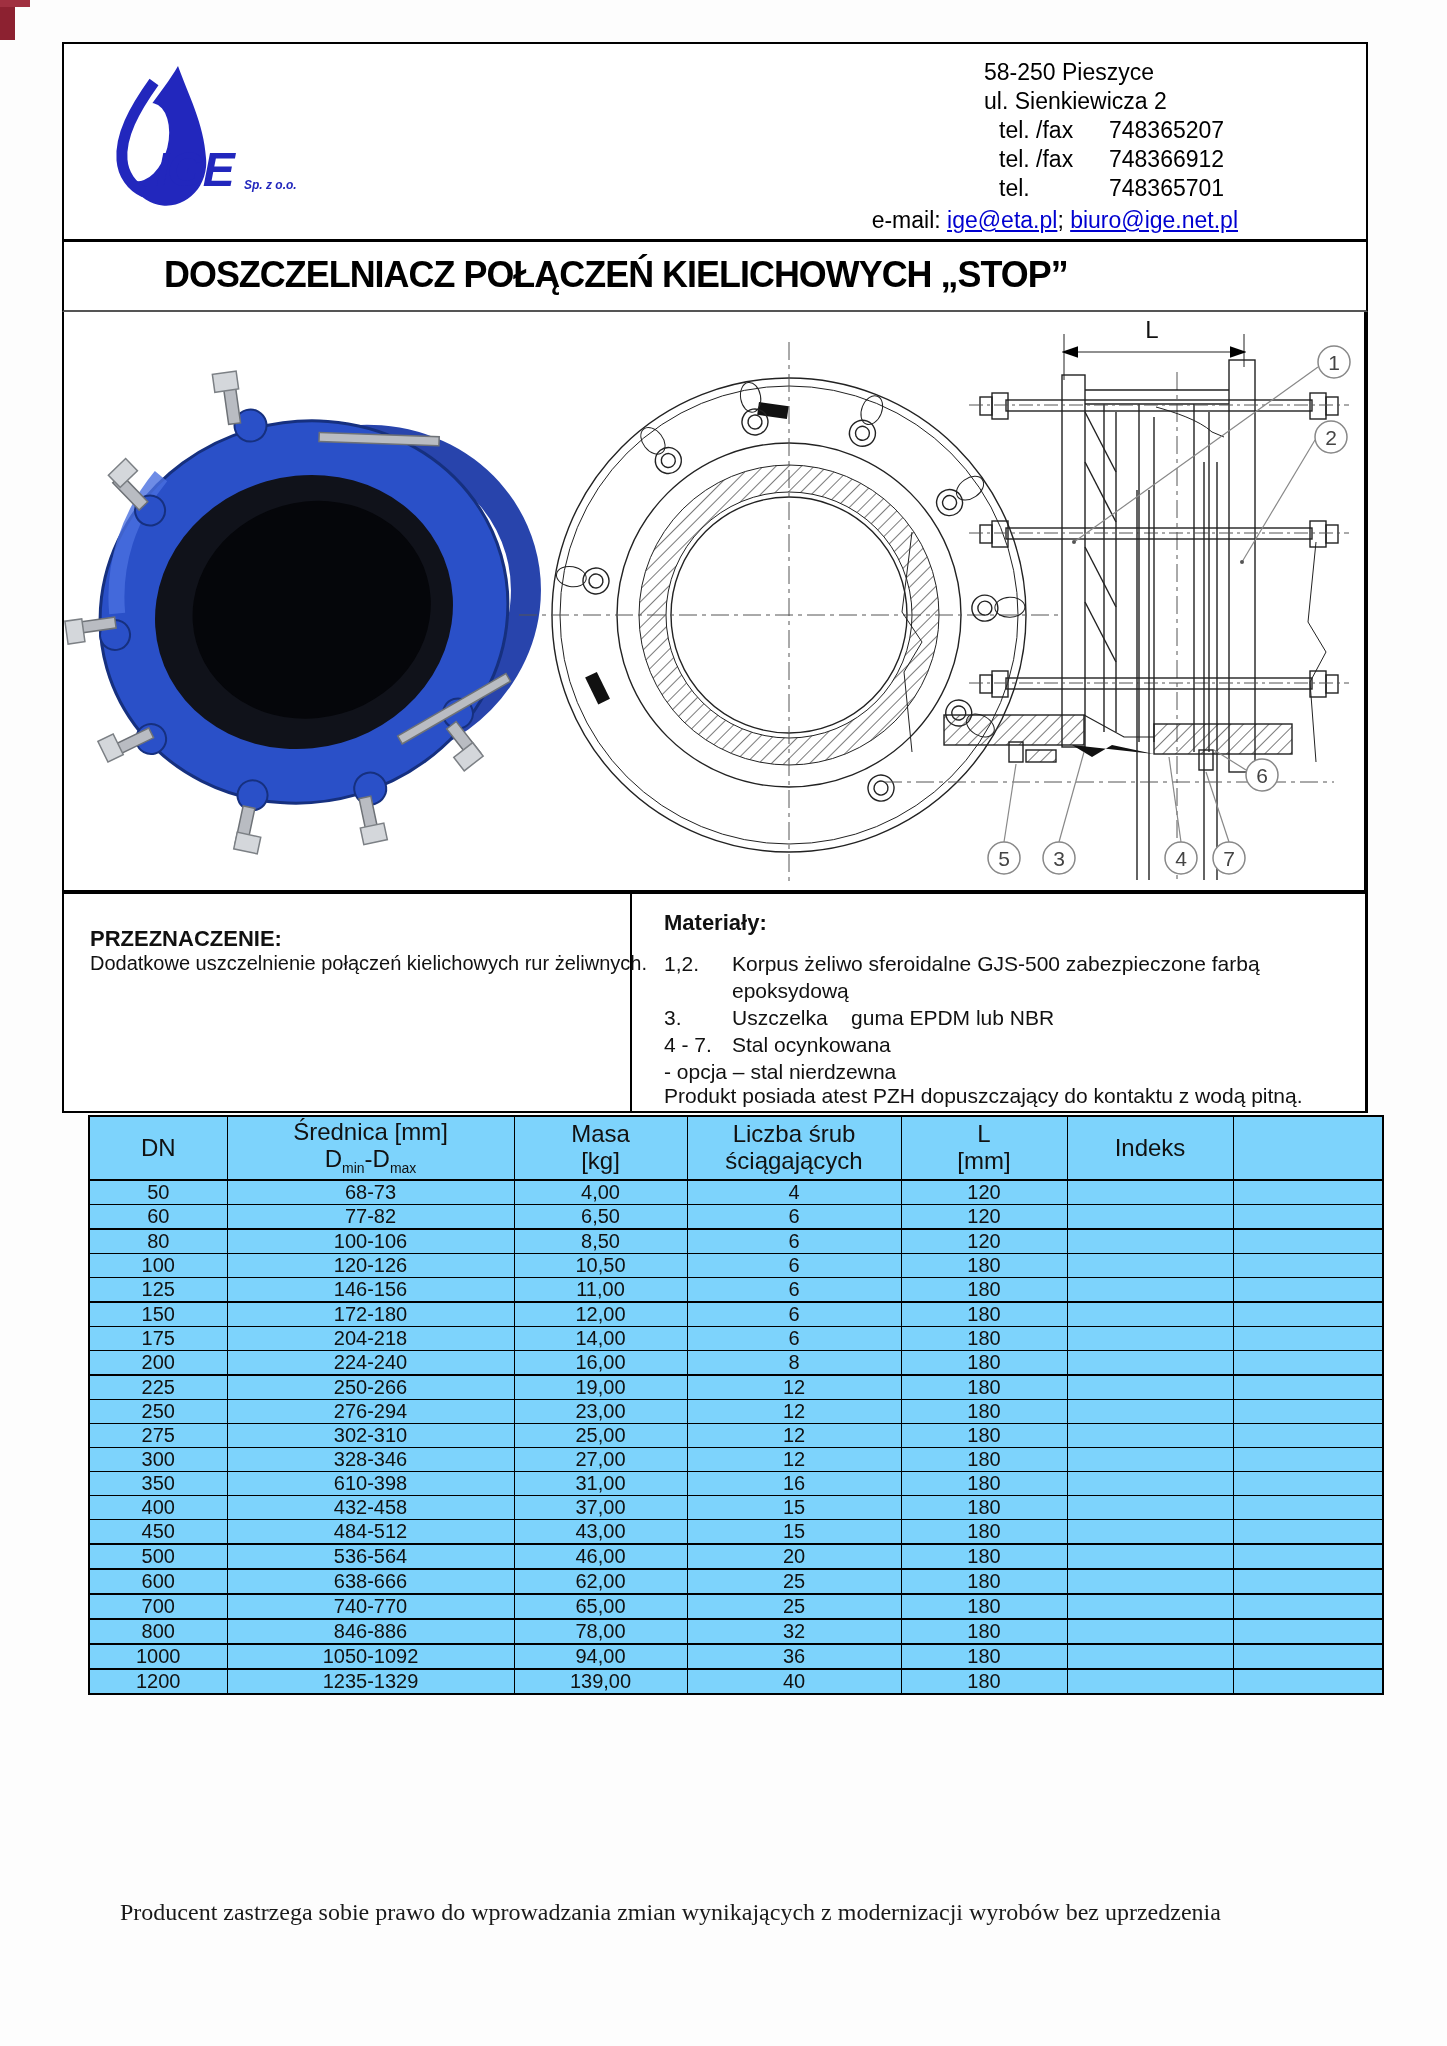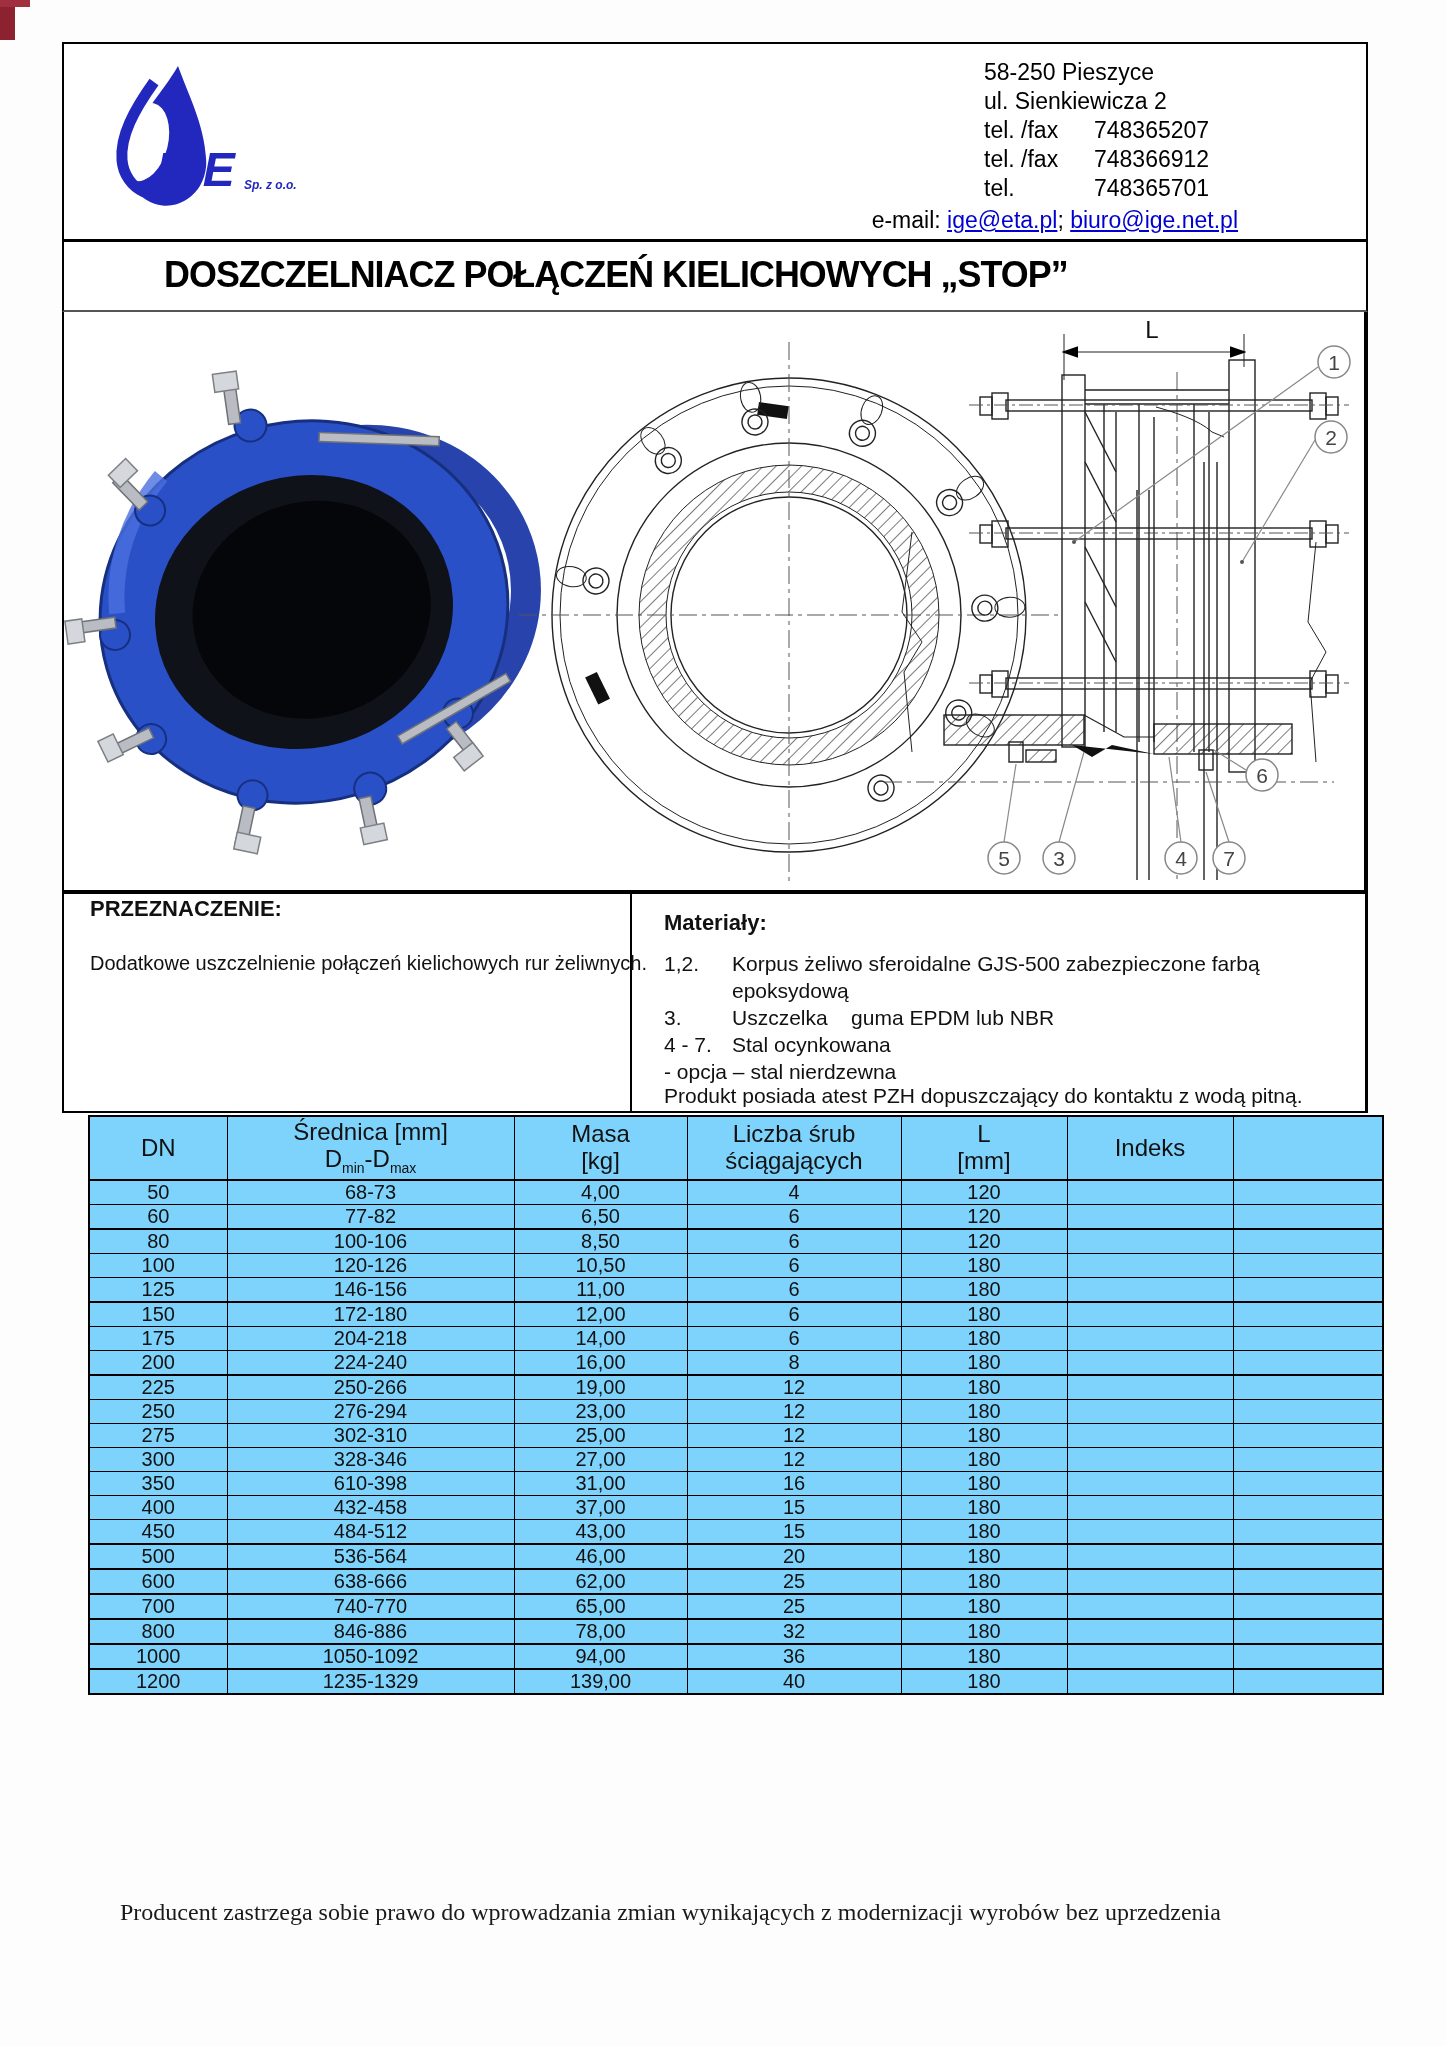--- a/index.html
+++ b/index.html
@@ -15,32 +15,32 @@
   .box-title  { top:242px; height:70px; border-top:none; border-bottom:2px solid #555; }
   .box-images { top:312px; height:580px; border-top:none; border-right:4px solid #000; }
   .box-info   { top:892px; height:221px; border-top:2px solid #000; border-right:3px solid #000; }
 
   
   .logo { position:absolute; left:28px; top:16px; width:260px; height:170px; }
   .logo-ige { position:absolute; left:64px; top:82px; font-size:48px; font-weight:bold; font-style:italic;
               letter-spacing:-2px; color:#2227bd;text-align:center; }
   .logo-sp  { position:absolute; left:152px; top:118px; font-size:12px; font-weight:bold; font-style:italic; color:#2227bd; }
   .address { position:absolute; left:920px; top:14px; font-size:23px; line-height:29px; color:#000; }
-  .addr-row { display:flex; }
+  .addr-row { display:flex;margin-left:15px; }
   .addr-label { width:110px; }
   .email-line { position:absolute; right:128px; top:163px; font-size:23px; color:#000; white-space:nowrap; }
   .email-line a { color:#0000d0; text-decoration:underline; cursor:pointer; }
 
   
   .doc-title { position:absolute; left:100px; top:12px; font-size:37px; font-weight:bold; letter-spacing:-1px;
                transform:scaleX(.97); transform-origin:left; white-space:nowrap; color:#000; }
 
   
   .info-divider { position:absolute; left:566px; top:0; width:2px; height:100%; background:#000; }
-  .purpose-heading { position:absolute; left:26px; top:2px; font-size:22px; font-weight:bold; }
+  .purpose-heading { position:absolute; left:26px; top:32px; font-size:22px; font-weight:bold; }
   .purpose-text { position:absolute; left:26px; top:58px; font-size:20px; white-space:nowrap; }
   .mat { position:absolute; left:584px; top:0; width:700px; height:100%; font-size:21px; }
   .mat-heading { position:absolute; left:16px; top:16px; font-size:22px; font-weight:bold; }
   .mat-list { position:absolute; left:16px; top:56px; width:690px; line-height:27px; }
   .mat-item { display:flex; }
   .mat-label { flex:none; width:68px; }
   .mat-text { flex:1; }
   .mat-note { position:absolute; left:16px; top:190px; font-size:21px; white-space:nowrap; }
 
   

